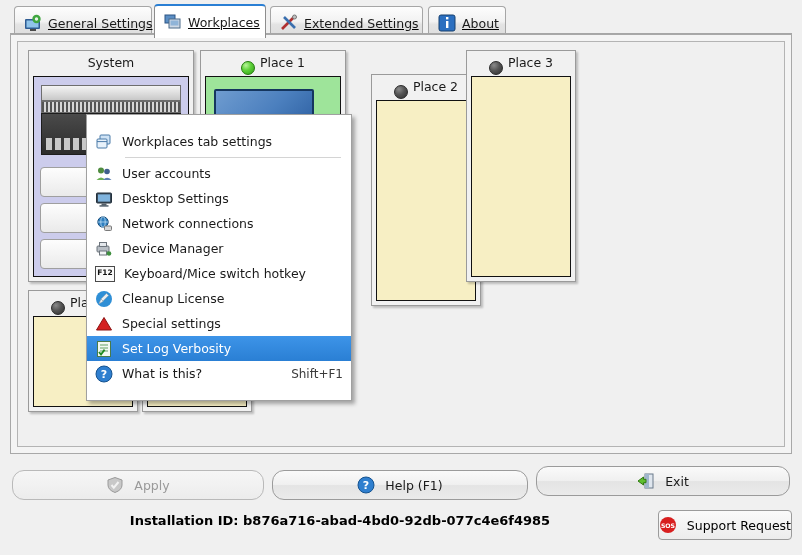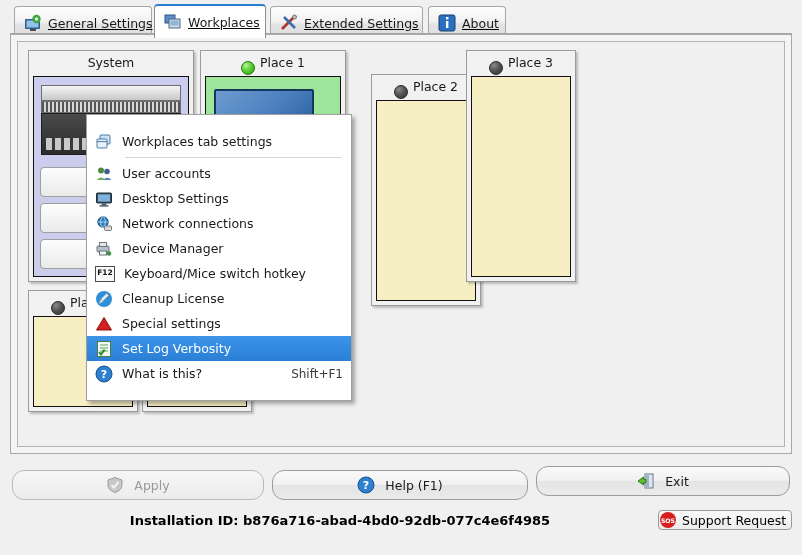--- a/index.html
+++ b/index.html
@@ -89,24 +89,24 @@
     border:1px solid #9b9b9b;border-radius:12px;box-sizing:border-box;
     display:flex;align-items:center;justify-content:center;gap:10px;
     font-size:12.5px;color:#1a1a1a;cursor:default;
   }
   .btn.disabled{color:#9a9a9a;background:linear-gradient(to bottom,#f6f6f6,#ececec);border-color:#b9b9b9;}
   .installid{
     position:absolute;left:0;top:513px;width:680px;text-align:center;
     font-size:13px;font-weight:bold;color:#000;
   }
   .support{
-    position:absolute;left:658px;top:510px;width:134px;height:20px;
+    position:absolute;left:658px;top:510px;width:134px;height:30px;
     background:linear-gradient(to bottom,#fafafa,#ececec);
     border:1px solid #9b9b9b;border-radius:4px;box-sizing:border-box;
-    display:flex;align-items:center;justify-content:flex-start;gap:5px;font-size:12.5px;
+    display:flex;align-items:center;justify-content:space-between;gap:5px;font-size:12.5px;
   }
   
   .menu{
     position:absolute;left:86px;top:114px;width:266px;
     background:#ffffff;border:1px solid #a0a0a0;
     box-shadow:3px 3px 4px rgba(0,0,0,.32);
     padding:14px 0;box-sizing:border-box;z-index:50;
   }
   .mi{
     height:25px;display:flex;align-items:center;

